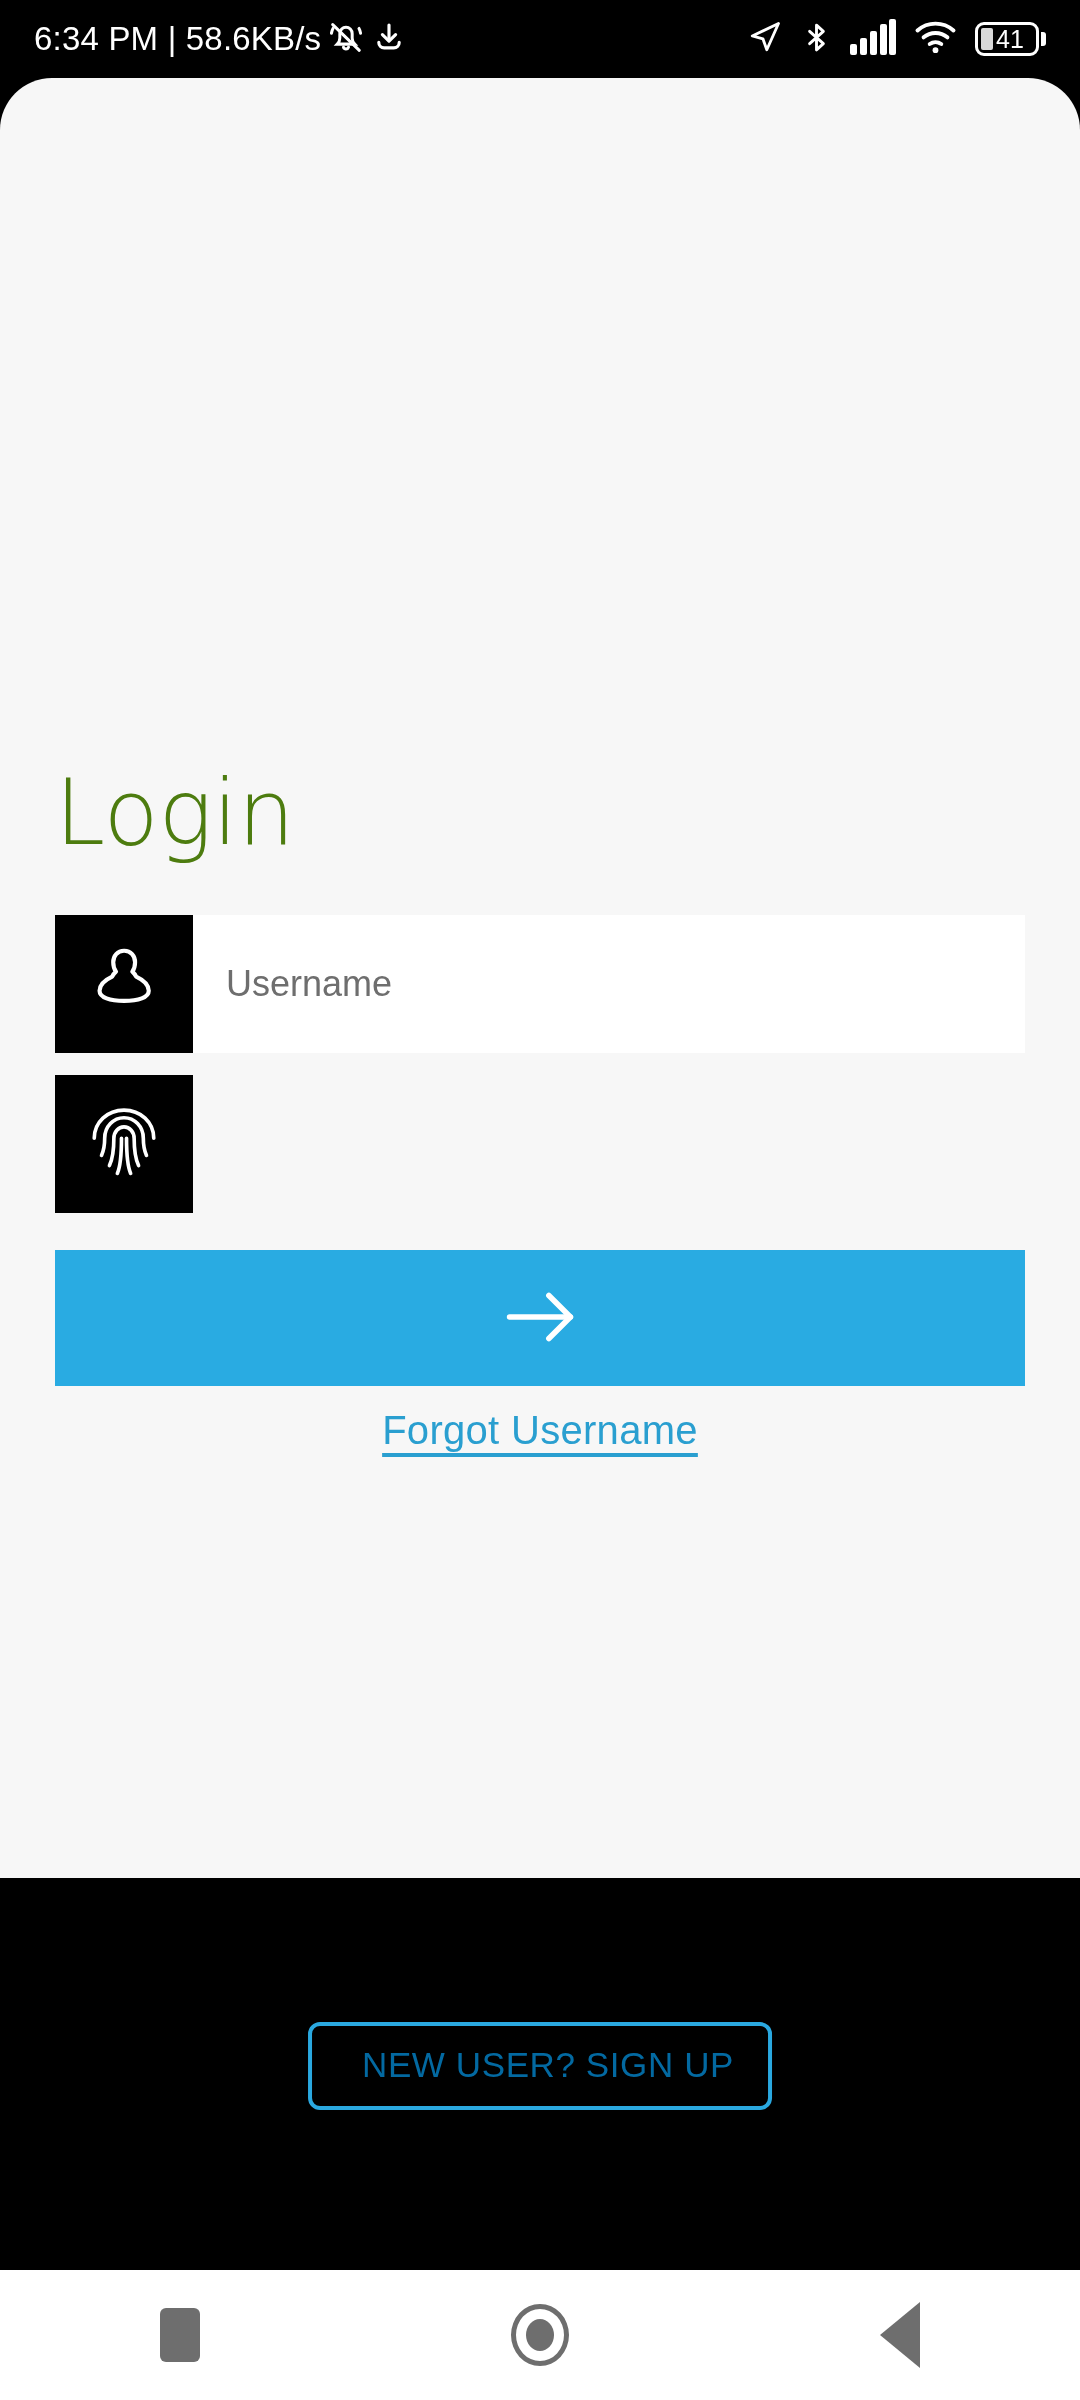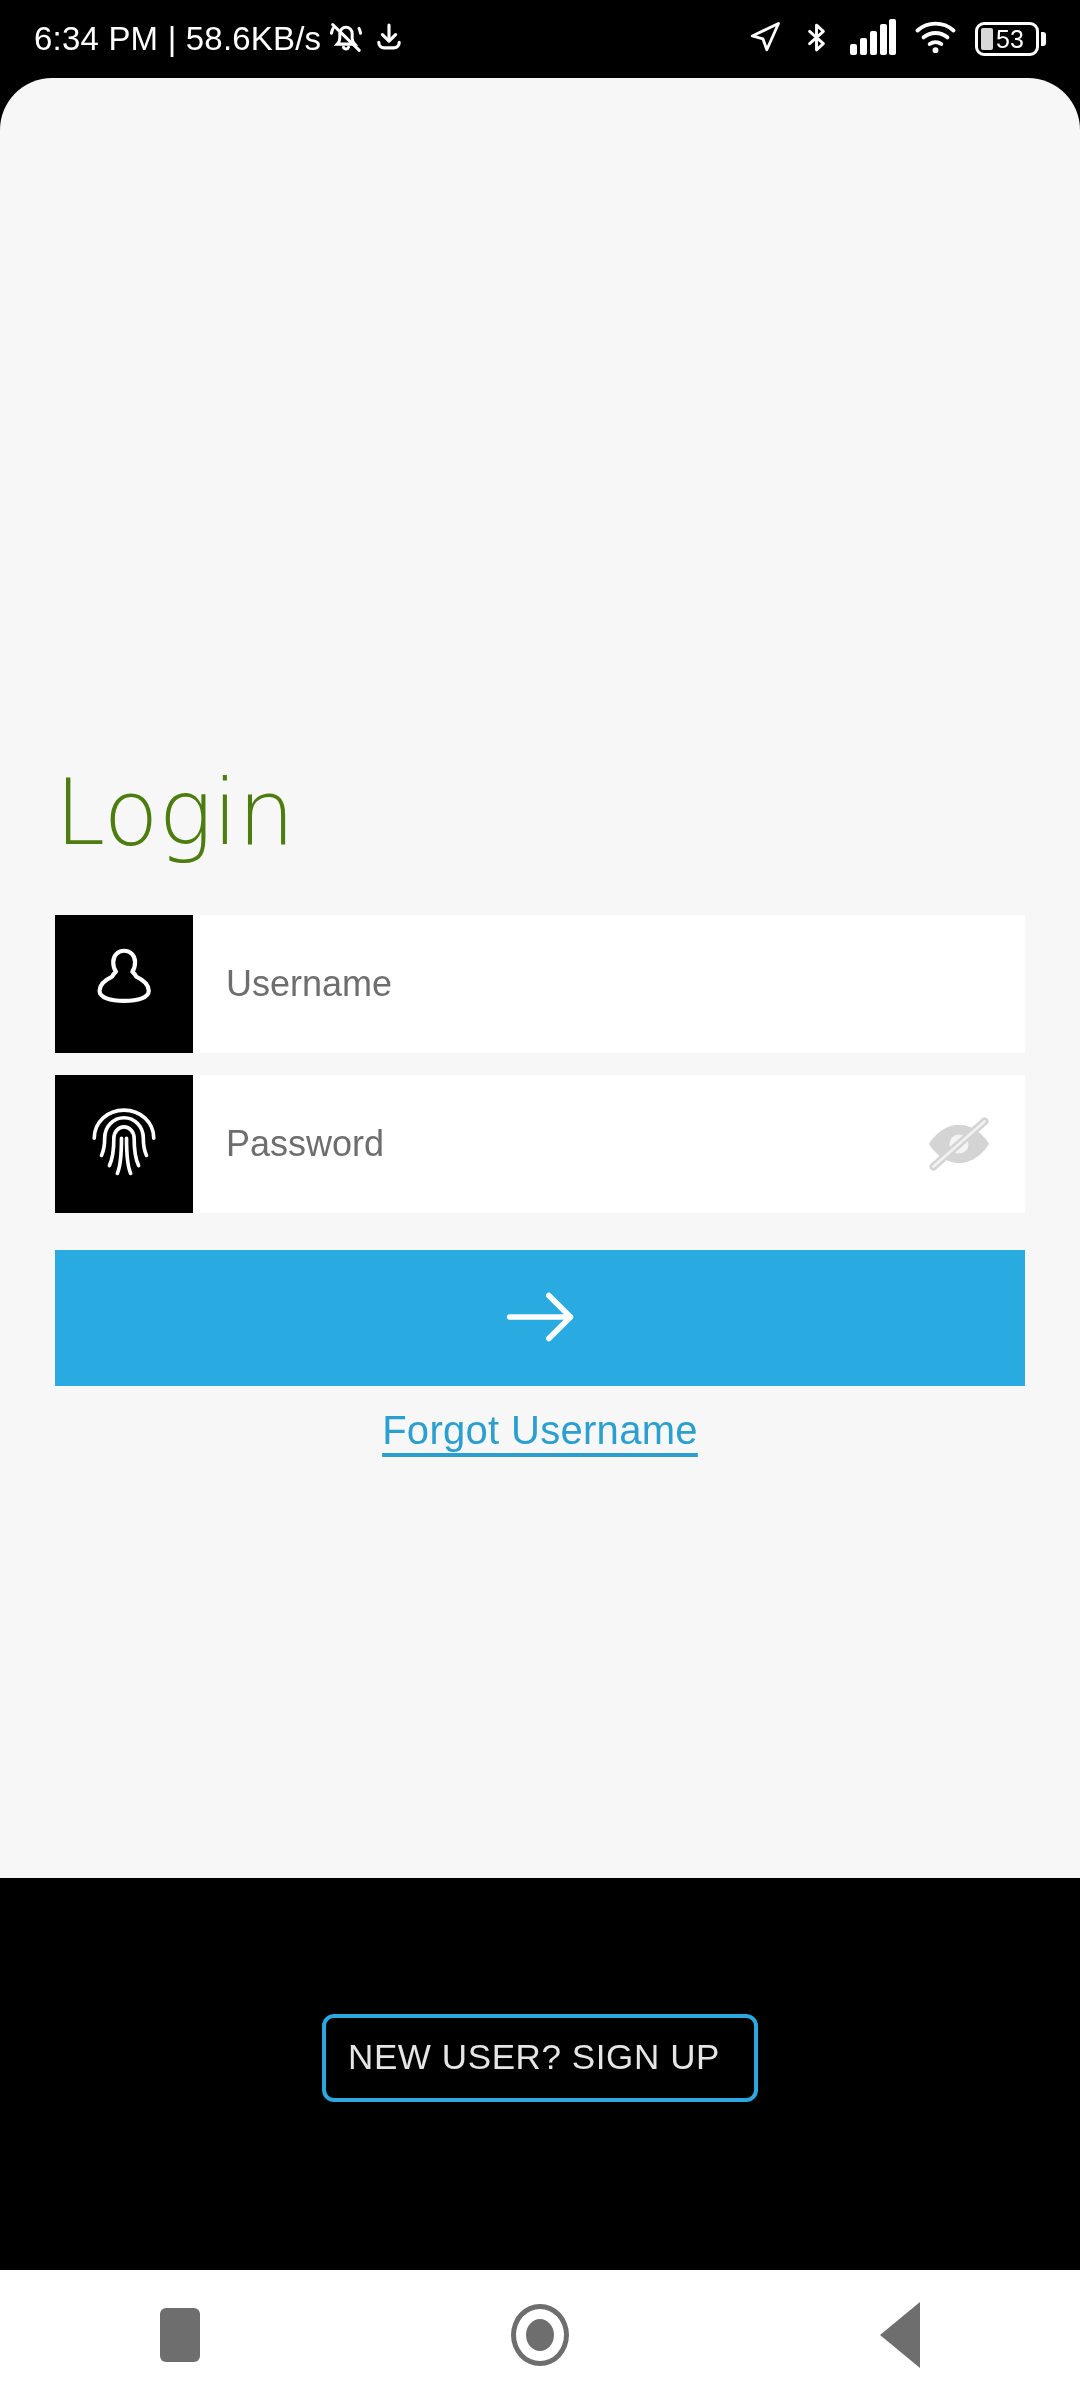--- a/index.html
+++ b/index.html
@@ -215,28 +215,28 @@
     top: 1878px;
     width: 1080px;
     height: 392px;
     background: #000000;
     z-index: 12;
   }
   #signup-button {
     position: absolute;
     left: 50%;
     transform: translateX(-50%);
-    top: 136px;
+    top: 144px;
     border: 4px solid #2aa8e0;
     border-radius: 12px;
     background: transparent;
-    color: #e5e5e5;
+    color: #0369a1;
     font-size: 35px;
     letter-spacing: 0.6px;
-    padding: 19px 34px 21px 22px;
+    padding: 19px 34px 21px 50px;
     font-family: "Liberation Sans", sans-serif;
     cursor: pointer;
     white-space: nowrap;
   }
 
   
   #nav-bar {
     position: absolute;
     left: 0;
     top: 2270px;
@@ -342,21 +342,21 @@
           <path d="M2 6.4a15 15 0 0 1 20 0"></path>
           <path d="M5.4 10.2a10.2 10.2 0 0 1 13.2 0"></path>
           <path d="M8.8 13.9a5.4 5.4 0 0 1 6.4 0"></path>
           <circle cx="12" cy="17.3" r="1.6" fill="#ffffff" stroke="none"></circle>
         </svg>
       </span>
 
       <span class="battery-wrap">
         <span class="battery-body">
           <span class="battery-fill"></span>
-          <span class="battery-pct">53</span>
+          <span class="battery-pct">41</span>
         </span>
         <span class="battery-cap"></span>
       </span>
     </div>
   </div>
 
   <div id="app-surface">
 
     <div id="page-title">Login</div>
 
@@ -374,31 +374,20 @@
     <div class="field-row" id="field-password">
       <div class="field-icon-box">
         <svg width="76" height="84" viewBox="0 0 24 26" fill="none" stroke="#ffffff" stroke-width="1.15" stroke-linecap="round">
           <path d="M2.6 11.2C2.6 6.1 6.8 2.3 12 2.3s9.4 3.8 9.4 8.9"></path>
           <path d="M4.9 16.6c.7-1.5 1-3.3 1-5.4 0-3.7 2.8-6.5 6.1-6.5s6.1 2.8 6.1 6.5c0 2.1.3 3.9 1 5.4"></path>
           <path d="M7.4 19.8c.9-1.9 1.4-4.5 1.4-8.6 0-2 1.4-3.6 3.2-3.6s3.2 1.6 3.2 3.6c0 4.1.5 6.7 1.4 8.6"></path>
           <path d="M9.9 22.3c.8-1.8 1.3-5 1.3-11.1"></path>
           <path d="M12.8 11.2c0 6.1.5 9.3 1.3 11.1"></path>
         </svg>
       </div>
-      <div class="field-input-box">
-        <input type="password" placeholder="Password" style="">
-        <span class="eye-toggle">
-          <svg width="70" height="54" viewBox="0 0 28 22" fill="none">
-            <path d="M14 3.2c-6 0-10.6 5-12.2 7.8 1.6 2.8 6.2 7.8 12.2 7.8s10.6-5 12.2-7.8C24.6 8.2 20 3.2 14 3.2z" fill="#d4d4d4"></path>
-            <circle cx="14" cy="11" r="3.9" fill="#f4f4f4"></circle>
-            <path d="M3.6 20.2 24.4 1.8" stroke="#d4d4d4" stroke-width="3.2" stroke-linecap="round"></path>
-            <path d="M3.6 20.2 24.4 1.8" stroke="#f2f2f2" stroke-width="1.1" stroke-linecap="round"></path>
-          </svg>
-        </span>
-      </div>
     </div>
 
     <button id="submit-button">
       <span>
         <svg width="76" height="56" viewBox="0 0 30 22" fill="none" stroke="#ffffff" stroke-width="2.2" stroke-linecap="round" stroke-linejoin="round">
           <path d="M3 11h24"></path>
           <path d="M18.5 2.5 27 11l-8.5 8.5"></path>
         </svg>
       </span>
     </button>

